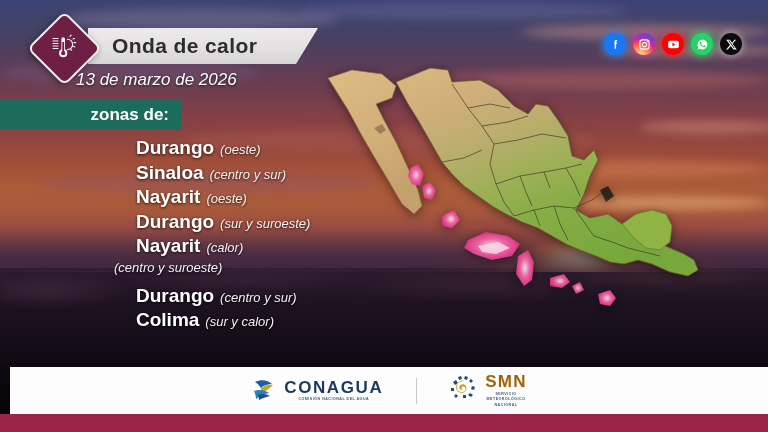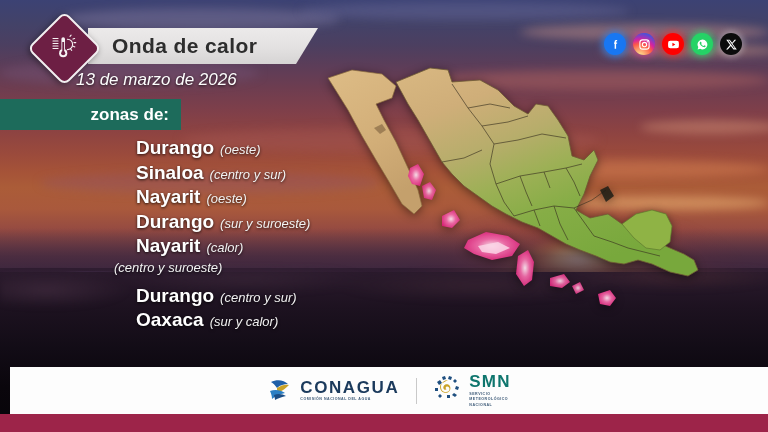--- a/index.html
+++ b/index.html
@@ -160,27 +160,27 @@
     margin-left:28px;
   }
   .st-zone{
     font-size:13px;font-style:italic;color:#f2f2f2;margin-left:6px;
     text-shadow:0 1px 3px rgba(0,0,0,0.8);
   }
 
   
   .footer-white{
     position:absolute;left:10px;right:0;top:367px;height:47px;background:#fdfdfd;
-    display:flex;align-items:center;justify-content:center;gap:17px;
+    display:flex;align-items:center;justify-content:center;gap:33px;text-align:center;
   }
   .logo-group{display:flex;align-items:center;gap:7px;}
   .logo-mark{flex:0 0 auto;}
   .logo-txt{display:flex;flex-direction:column;justify-content:center;line-height:1;}
   .logo-main{font-size:17px;font-weight:bold;color:#1b3a5c;letter-spacing:1.6px;}
-  .logo-main.smn{font-size:17px;color:#0f766e;letter-spacing:1.2px;}
+  .logo-main.smn{font-size:17px;color:#a16207;letter-spacing:1.2px;}
   .logo-sub{
     font-size:3.6px;color:#3d5a78;letter-spacing:0.5px;margin-top:2px;font-weight:bold;
   }
   .logo-sub.stack{line-height:1.5;}
   .divider{width:1px;height:26px;background:#c9c9c9;}
   .footer-red{position:absolute;left:0;right:0;top:414px;bottom:0;background:#9d2449;}
 </style>
 </head>
 <body>
 
@@ -372,21 +372,21 @@
       <span class="st-zone">(calor)</span>
     </div>
     <div class="state-row">
       <span class="st-zone">(centro y suroeste)</span>
     </div>
     <div class="state-row">
       <span class="st-name">Durango</span>
       <span class="st-zone">(centro y sur)</span>
     </div>
     <div class="state-row">
-      <span class="st-name">Oaxaca</span>
+      <span class="st-name">Colima</span>
       <span class="st-zone">(sur y calor)</span>
     </div>
   </div>
 
   <div class="footer-white">
     <div class="logo-group">
       <span class="logo-mark">
         <svg width="26" height="26" viewBox="0 0 26 26" xmlns="http://www.w3.org/2000/svg">
           <path d="M4 6 C10 3 17 4 21 8 C17 8 13 9 10 12 C8 9 6 7 4 6Z" fill="#1f5fa8"></path>
           <path d="M10 12 C14 9 19 8 22 9 C19 12 15 15 11 17 C10 15 10 13 10 12Z" fill="#c9a227"></path>

